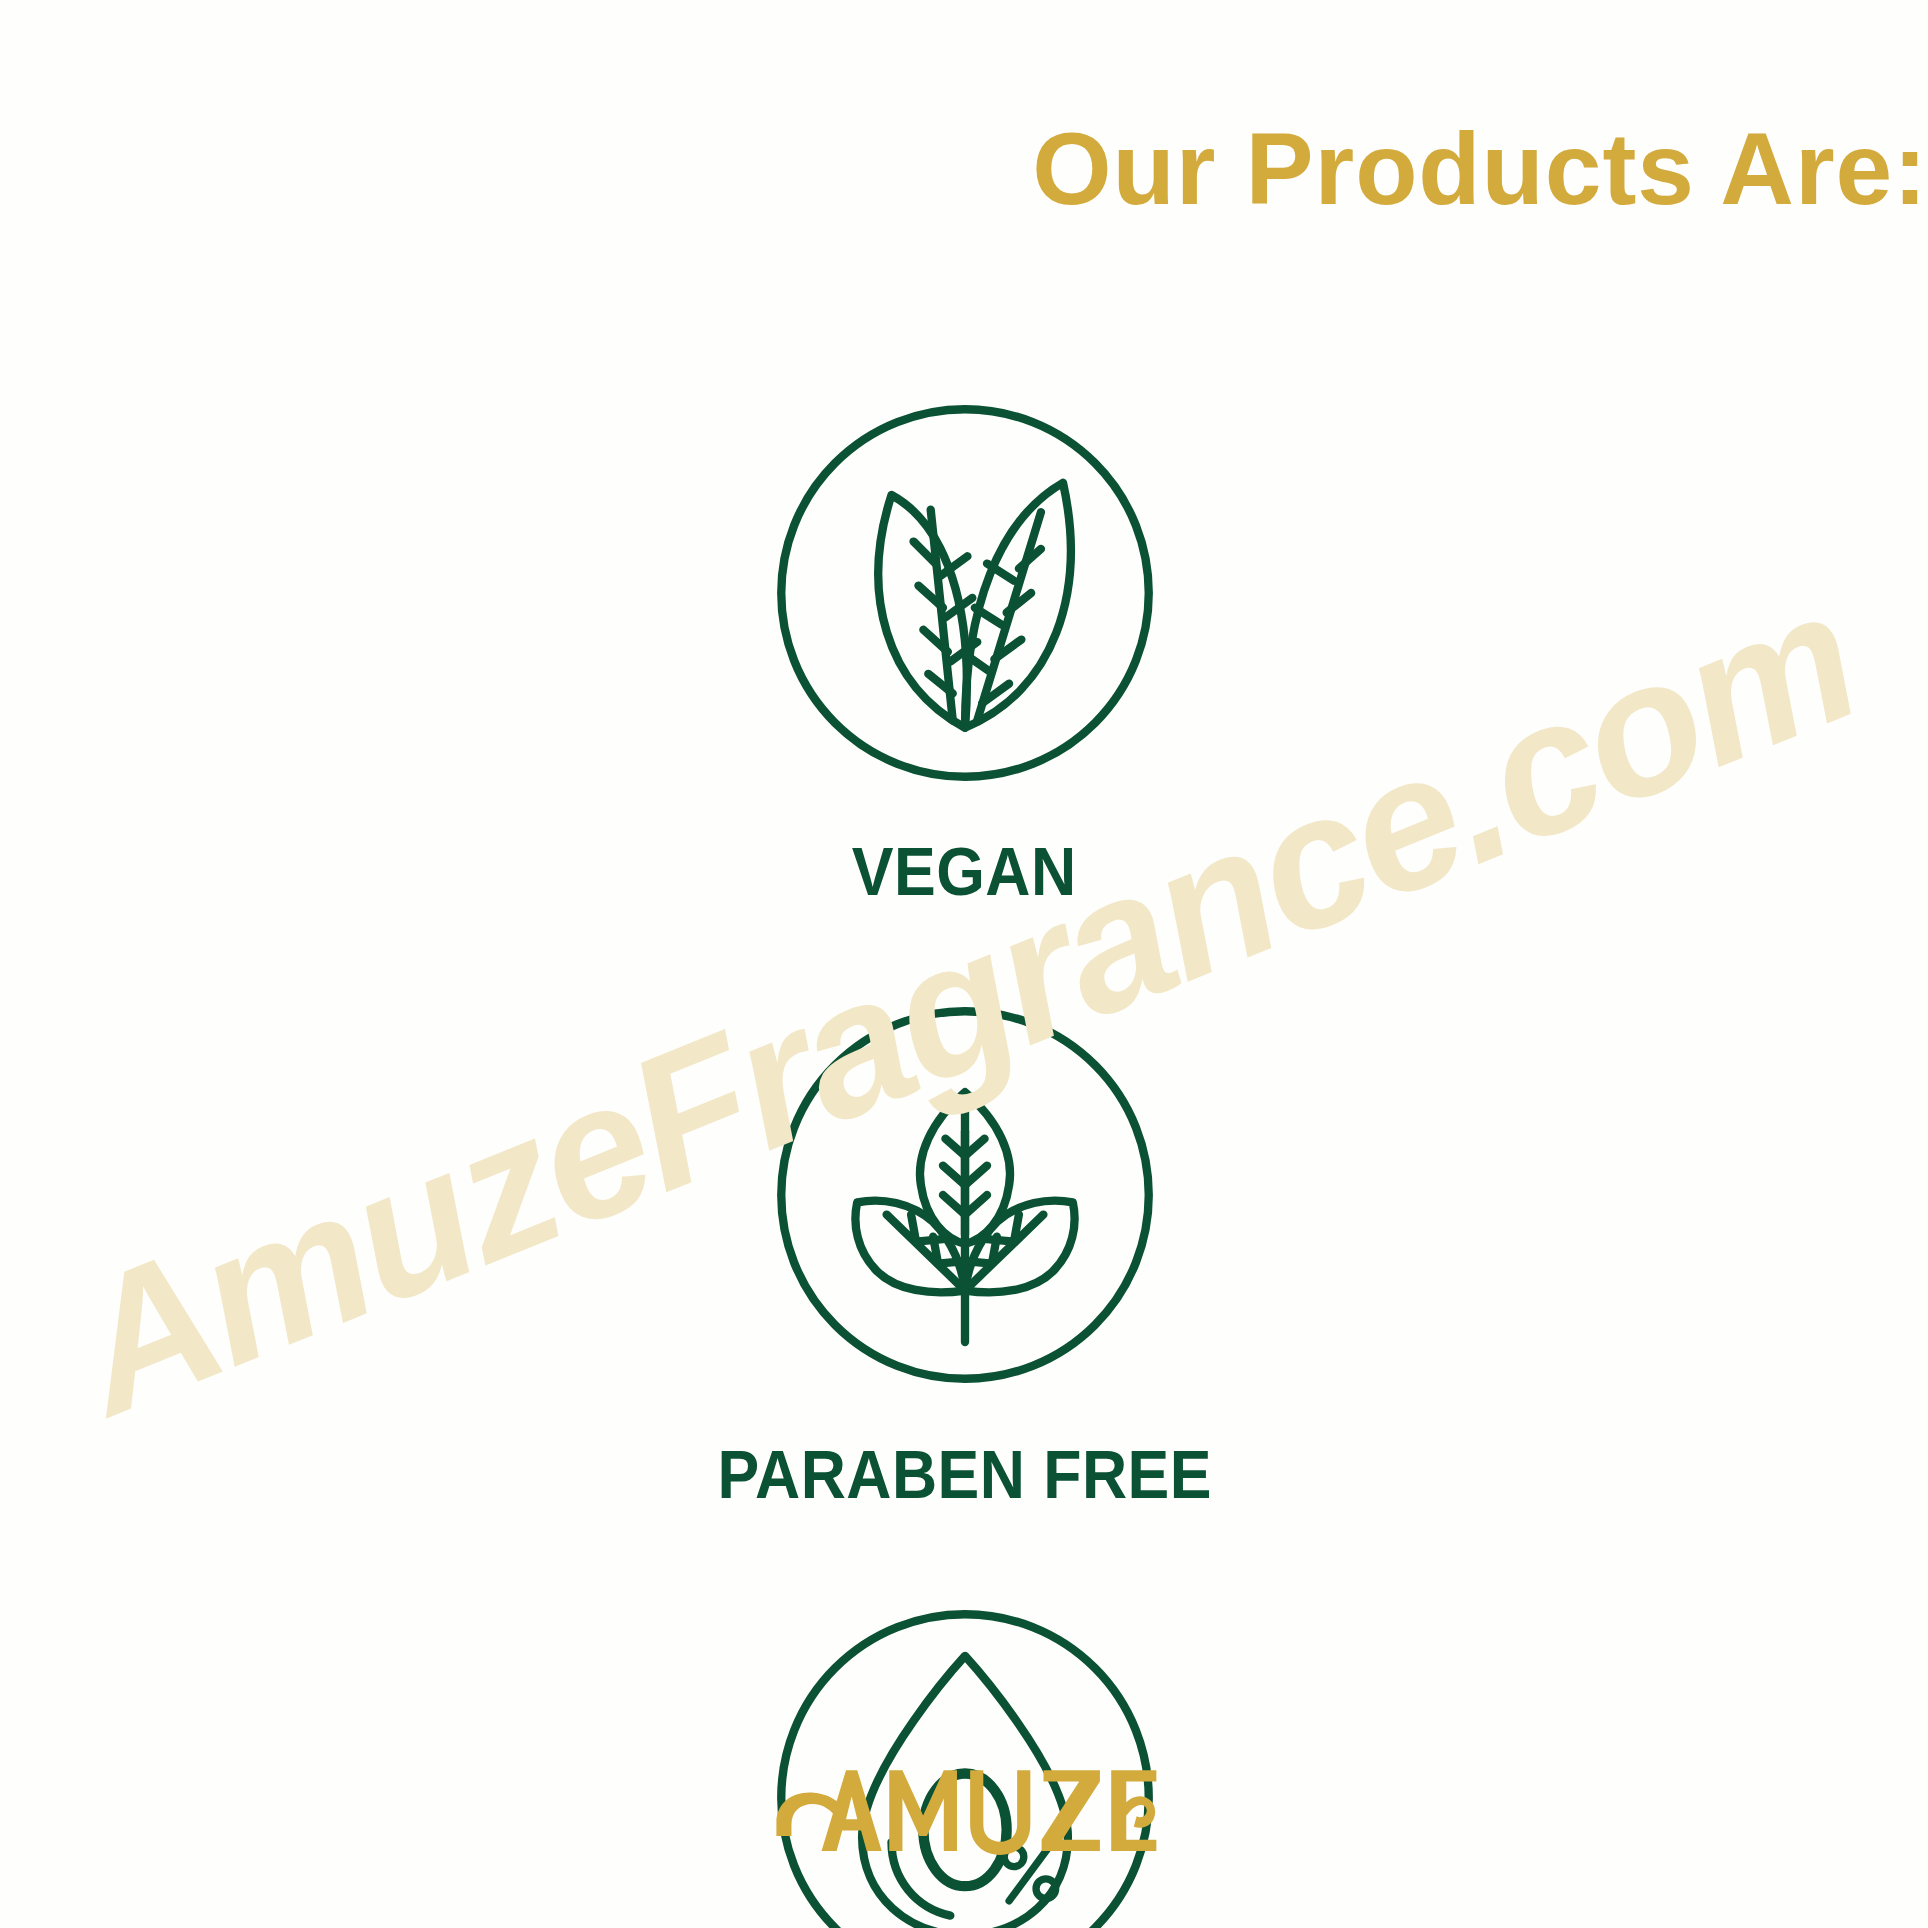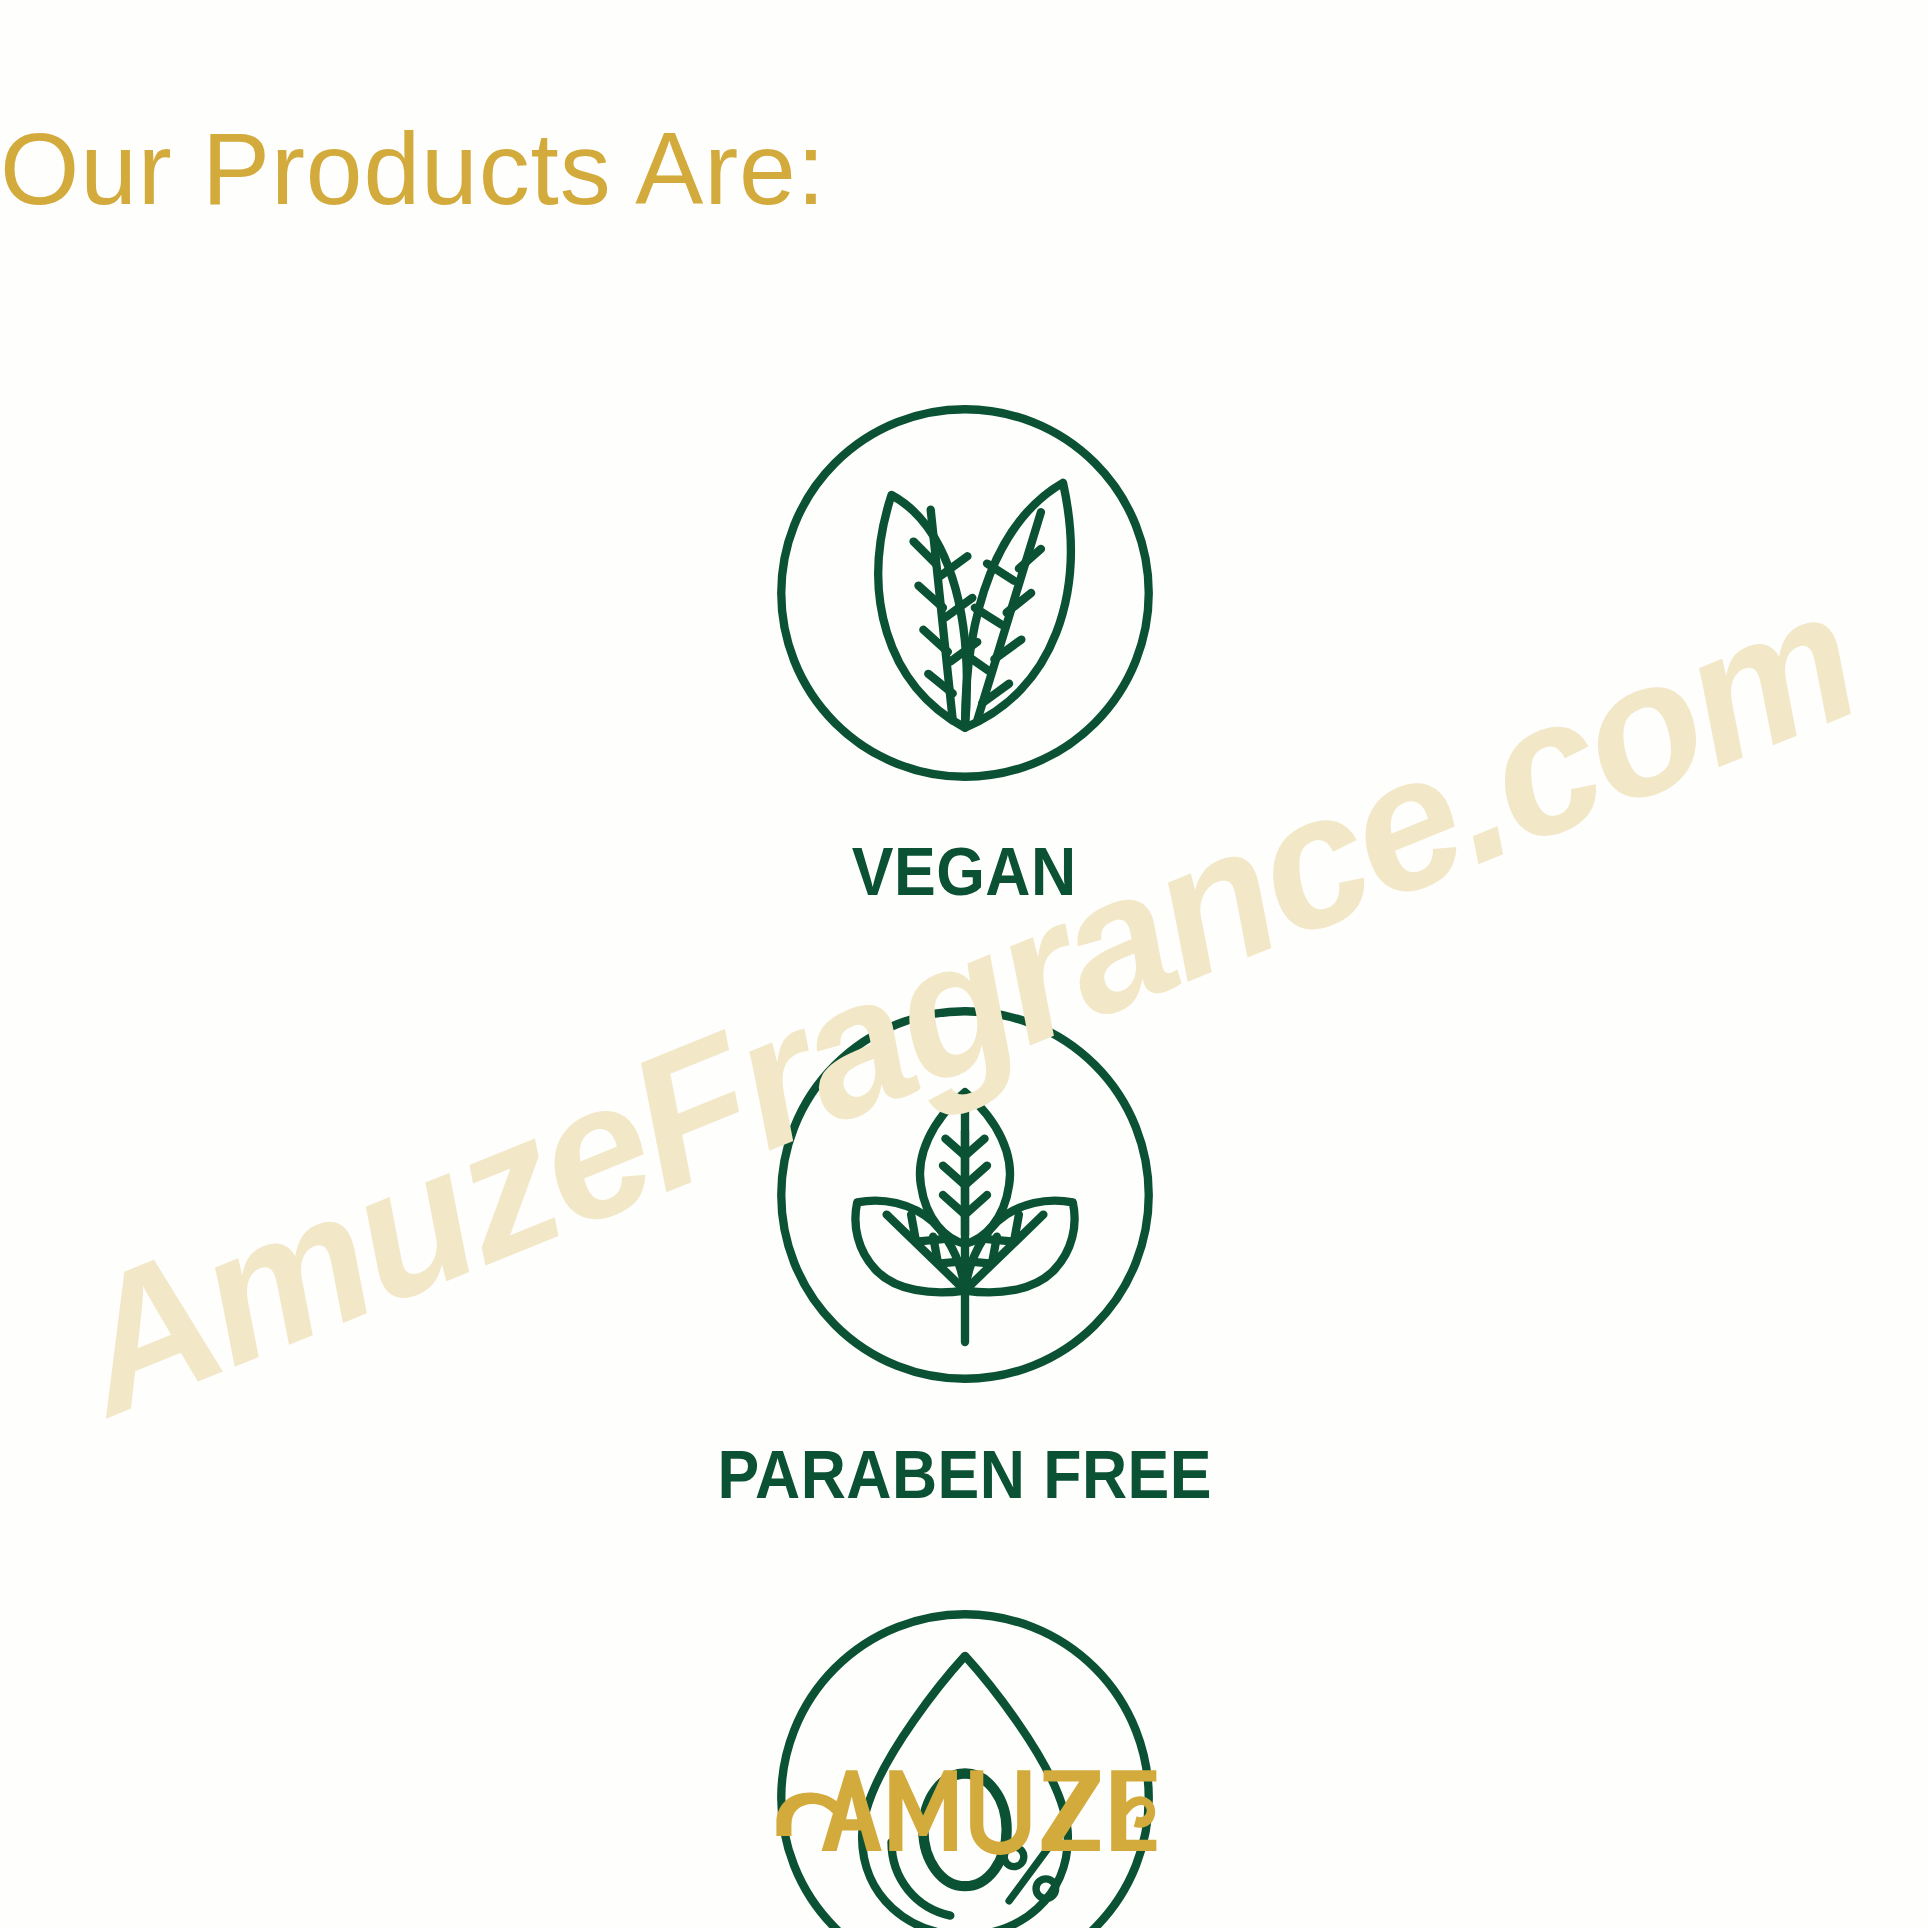--- a/index.html
+++ b/index.html
@@ -20,23 +20,23 @@
     inset: 0;
     background: #FEFEFD;
   }
 
   
   .title {
     position: absolute;
     top: 111px;
     left: 0;
     width: 100%;
-    text-align: left;
+    text-align: right;
     font-family: "Liberation Sans Narrow", "Liberation Sans", sans-serif;
-    font-weight: normal;
+    font-weight: bold;
     font-size: 102px;
     letter-spacing: 0.9px;
     color: #D3AA3C;
     transform: scaleX(1.0);
     white-space: nowrap;
   }
 
   
   .grid {
     position: absolute;

